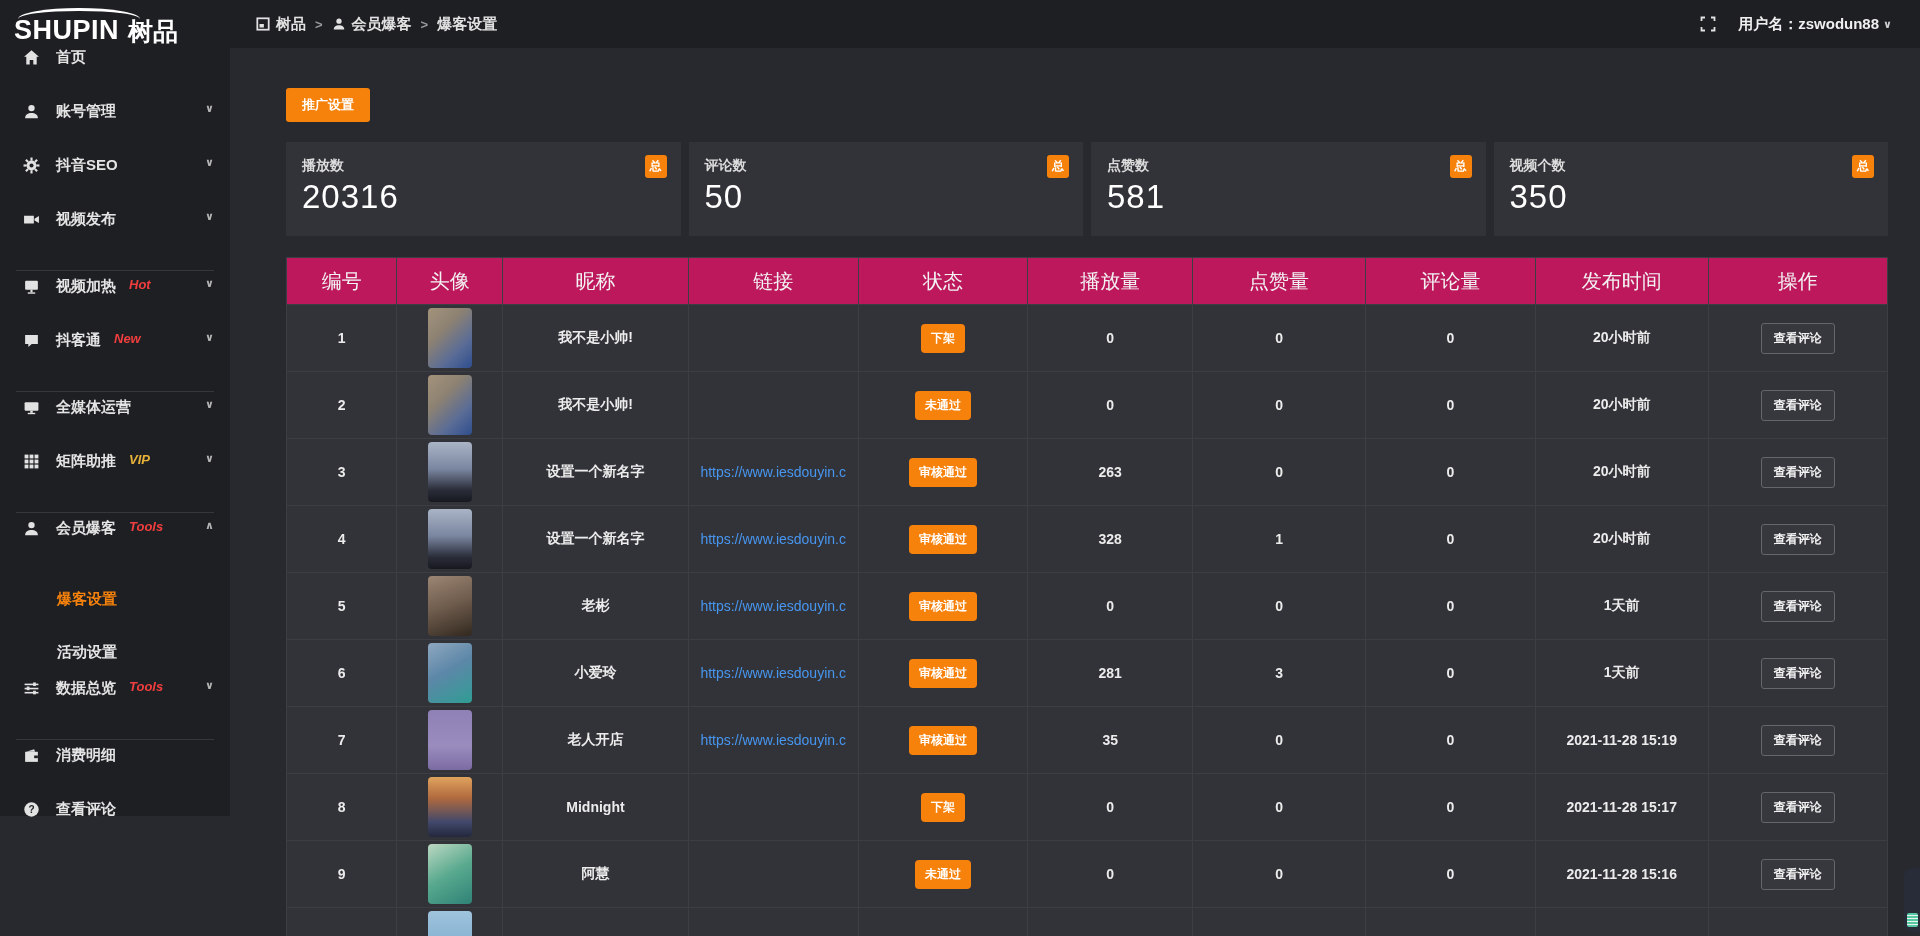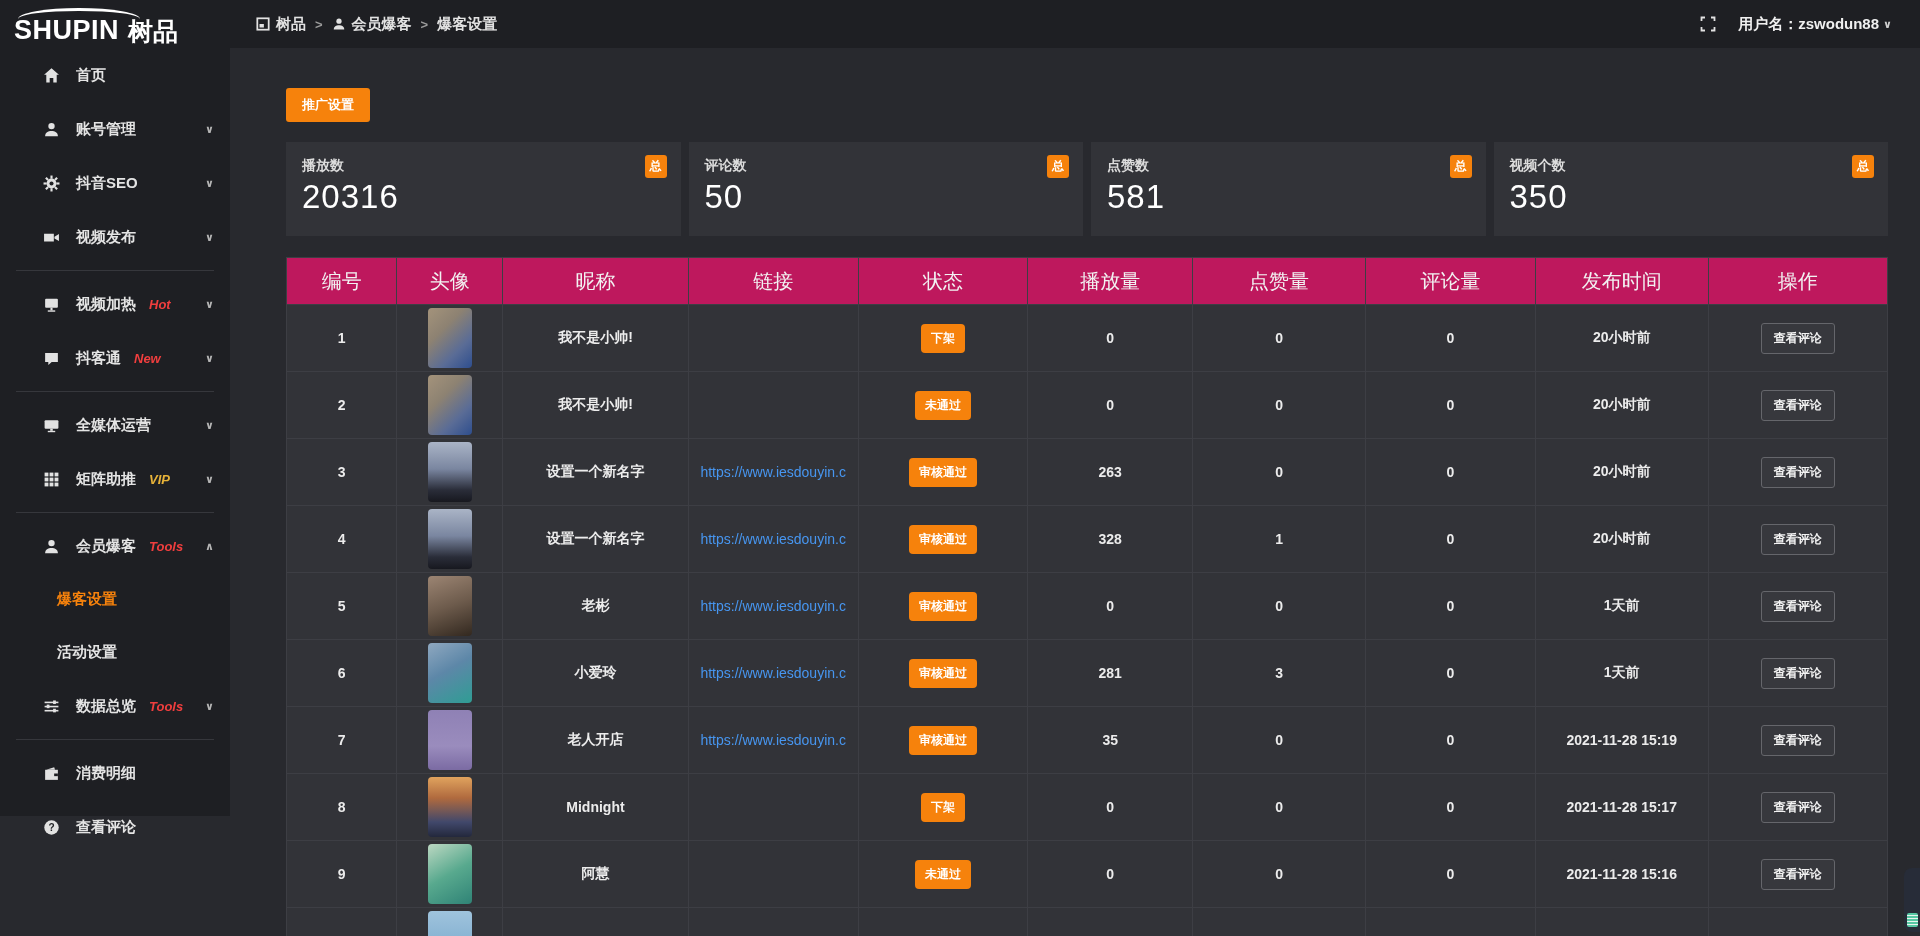--- a/index.html
+++ b/index.html
@@ -10,22 +10,22 @@
   .sidebar { position:absolute; left:0; top:0; width:230px; height:816px;
              background:#1e1f23; z-index:3; }
   .logo { height:48px; display:flex; align-items:flex-end; padding:0 0 4px 14px; }
   .logo-en { position:relative; color:#fff; font-size:27px; font-weight:800;
              letter-spacing:.5px; line-height:1; }
   .logo-arc { position:absolute; top:-9px; left:4px; width:122px; height:11px;
               border-top:3px solid #fff; border-radius:50% 50% 0 0 / 100% 100% 0 0; }
   .logo-cn { color:#fff; font-size:25px; font-weight:800; margin-left:9px; line-height:1; }
 
   .nav { margin-top:0; }
-  .nav-item { display:flex; align-items:center; height:54px; padding:0 16px 0 22px;
-              color:#e4e4e4; font-size:15px; font-weight:600; cursor:pointer;margin-left:20px; }
+  .nav-item { display:flex; height:54px; padding:0 16px 0 22px;
+              color:#e4e4e4; font-size:15px; font-weight:600; cursor:pointer; }
   .nav-icon { width:18px; height:18px; margin-right:16px; flex:none; display:flex;
               align-items:center; justify-content:center; }
   .nav-badge { margin-left:13px; font-style:italic; font-weight:700; font-size:13px; }
   .badge-red  { color:#f03e3e; }
   .badge-gold { color:#e8b339; }
   .nav-chevron { margin-left:auto; color:#b5b5b5; font-size:11px; }
   .nav-sub { display:flex; align-items:center; height:53px; padding-left:57px;
              color:#e4e4e4; font-size:15px; font-weight:600; cursor:pointer; }
   .nav-sub.active { color:#f6820c; }
   .nav-divider { height:1px; background:#36373c; margin:6px 16px; }

